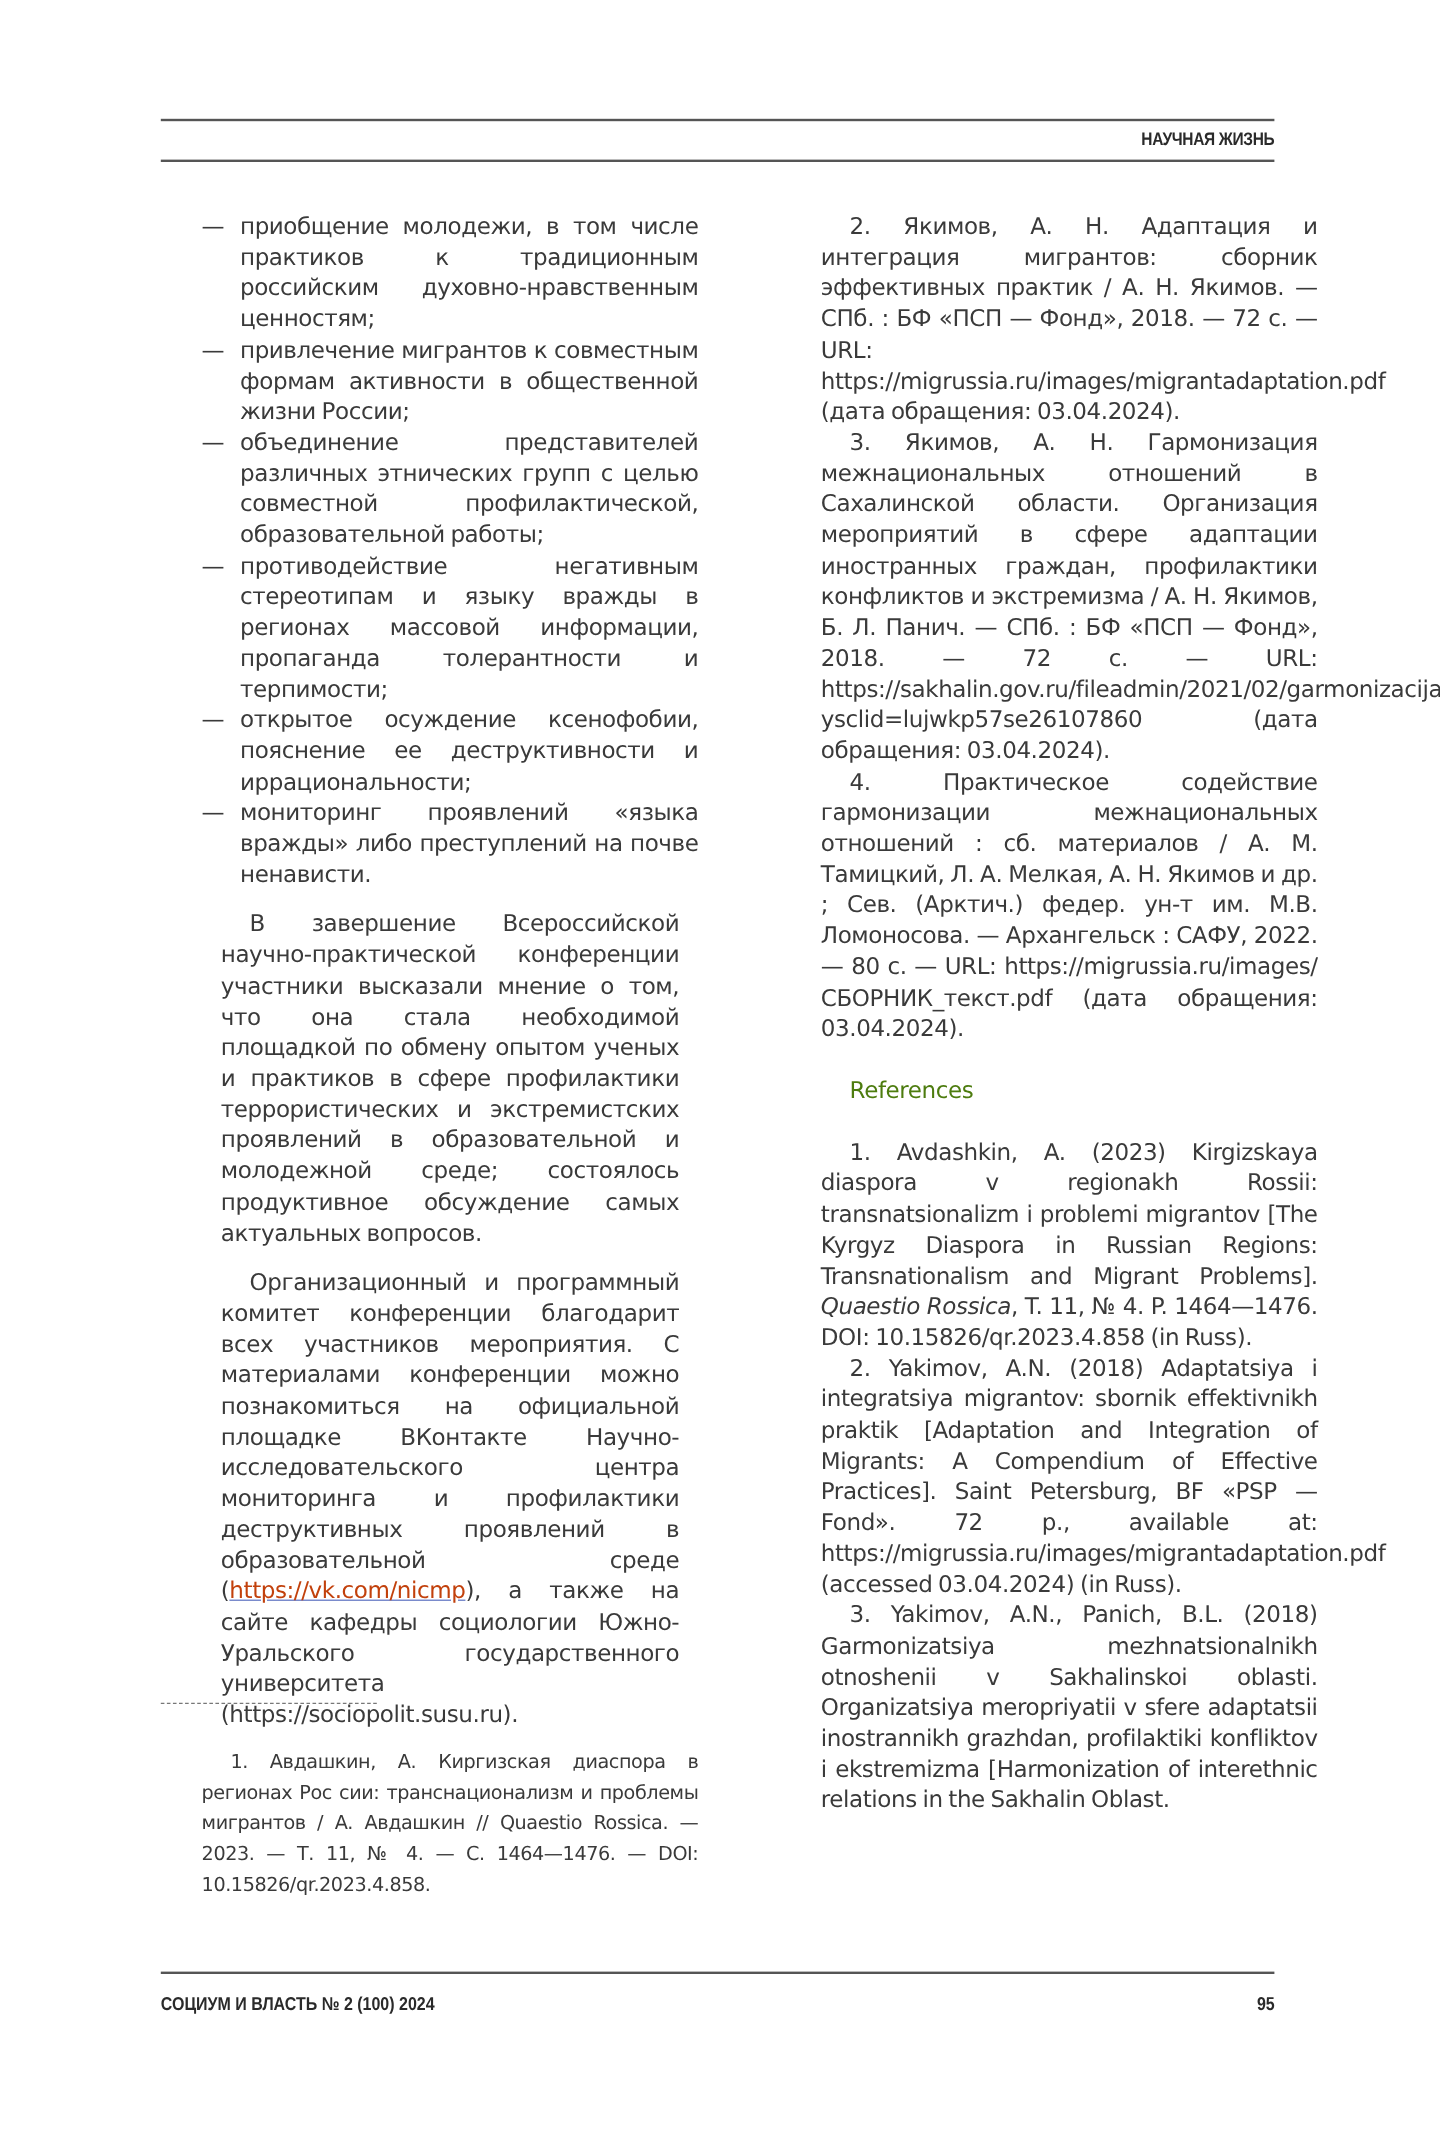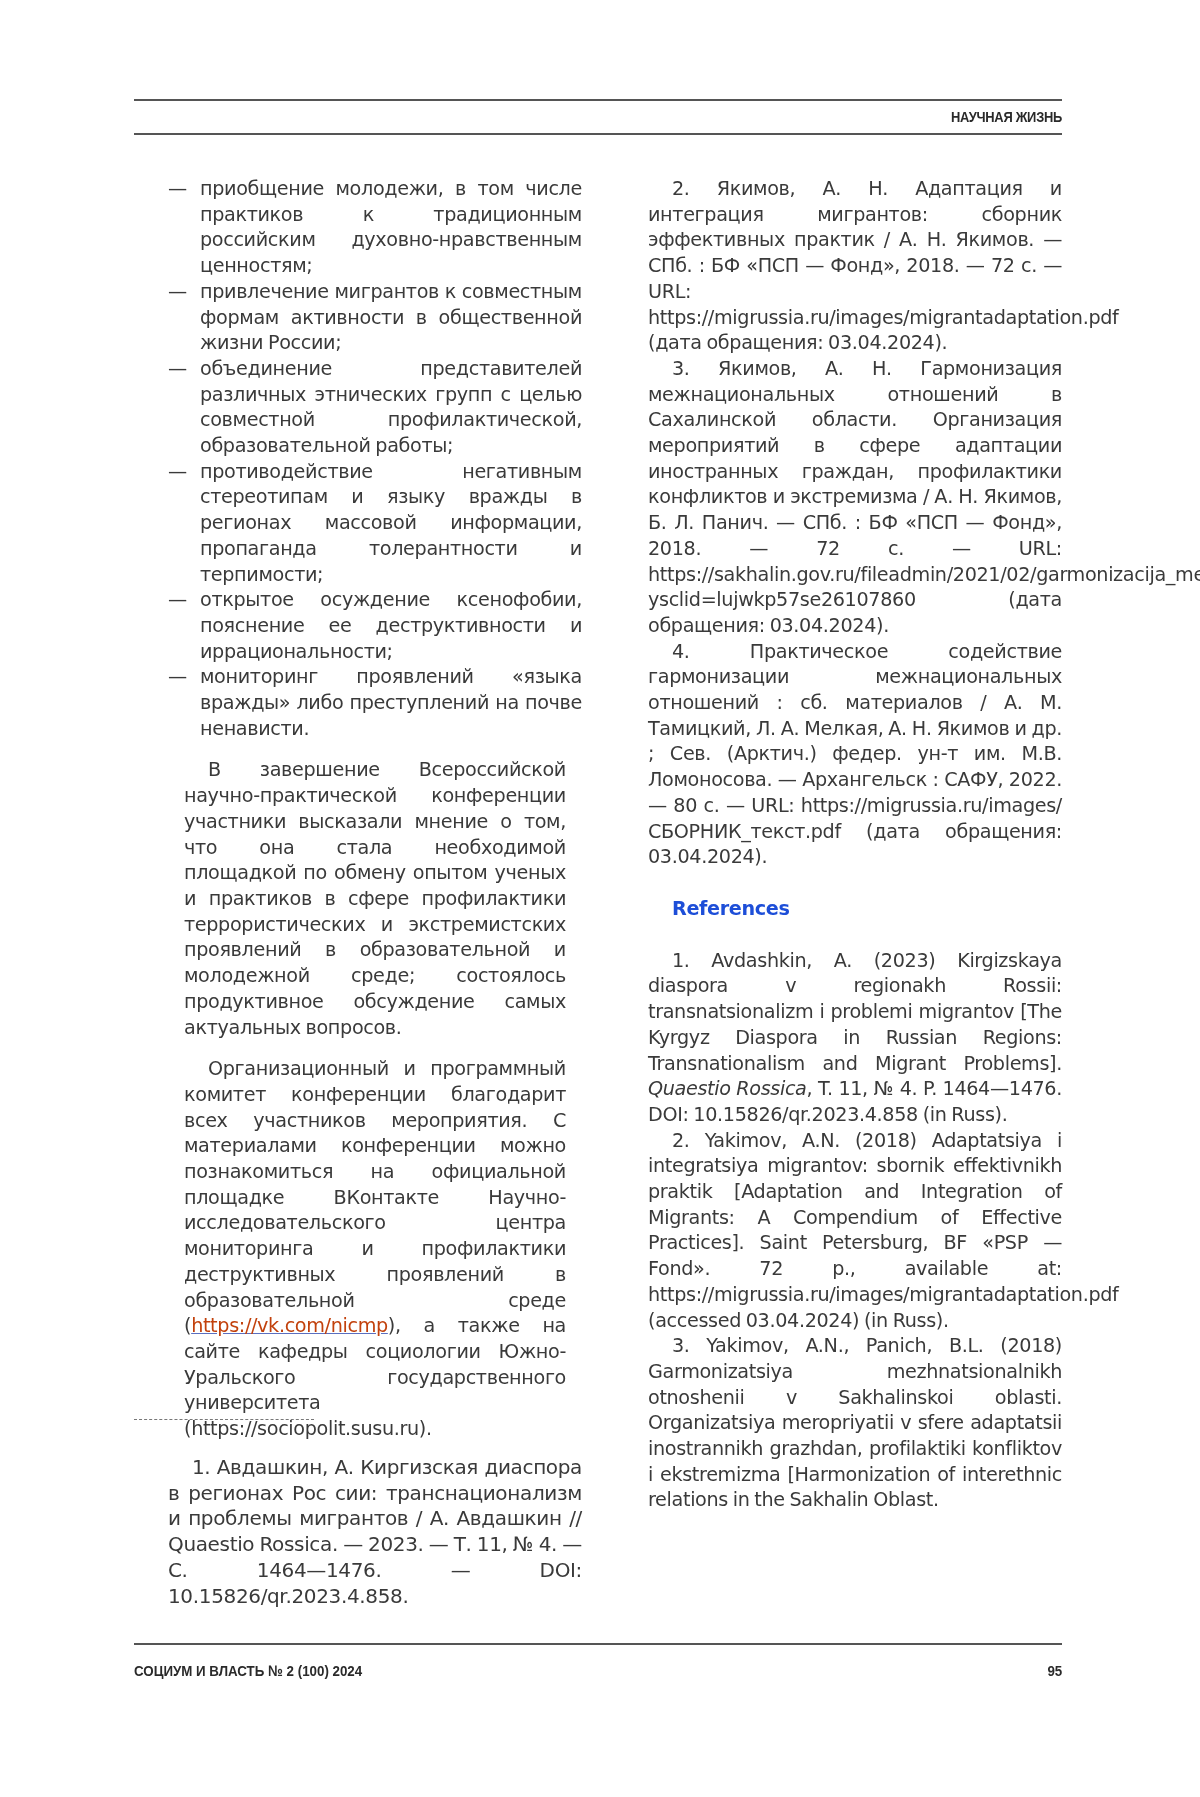--- a/index.html
+++ b/index.html
@@ -20,34 +20,34 @@
     font-family: "Liberation Sans", sans-serif; font-weight: bold; font-size: 15.5px;
     color: #2a2a2a; transform: scaleX(0.86); transform-origin: right center;
   }
   .col {
     position: absolute; top: 176px;
     font-family: "DejaVu Sans", sans-serif; font-size: 19.2px; line-height: 25.7px;
     text-align: justify; color: #3a3a3a; letter-spacing: -0.35px; word-spacing: -1px;
     hyphens: manual;
   }
   .col-left { left: 168px; width: 414px; }
-  .col-right { left: 648px; width: 414px; }
+  .col-right { left: 684px; width: 414px; }
   .dash-item { position: relative; padding-left: 32px; }
   .dash-item .dash { position: absolute; left: 0; top: 0; }
   .para { text-indent: 24px; margin: 16px; }
   .ref { text-indent: 24px; margin: 0; }
   .link { color: #c2410c; text-decoration: underline; text-decoration-color: #5a6fc0; }
-  .refs-heading { font-weight: bold; margin: 26px 0 26px 24px; color: #1d4ed8; }
+  .refs-heading { font-weight: normal; margin: 26px 0 26px 24px; color: #4d7c0f; }
   .footnote-rule {
     position: absolute; left: 134px; top: 1419px; width: 180px; height: 0;
     border-top: 1.5px dashed #777777;
   }
   .footnotes {
     position: absolute; left: 168px; top: 1455px; width: 414px;
-    font-family: "DejaVu Sans", sans-serif; font-size: 20px; line-height: 25.7px;
+    font-family: "DejaVu Sans", sans-serif; font-size: 16px; line-height: 25.7px;
     text-align: justify; color: #3a3a3a; letter-spacing: -0.35px; word-spacing: -1px;
   }
   i { }
 </style>
 </head>
 <body>
 
 <div class="rule" style="top: 99px;"></div>
 <div class="running-head">НАУЧНАЯ ЖИЗНЬ</div>
 <div class="rule" style="top: 133px;"></div>

